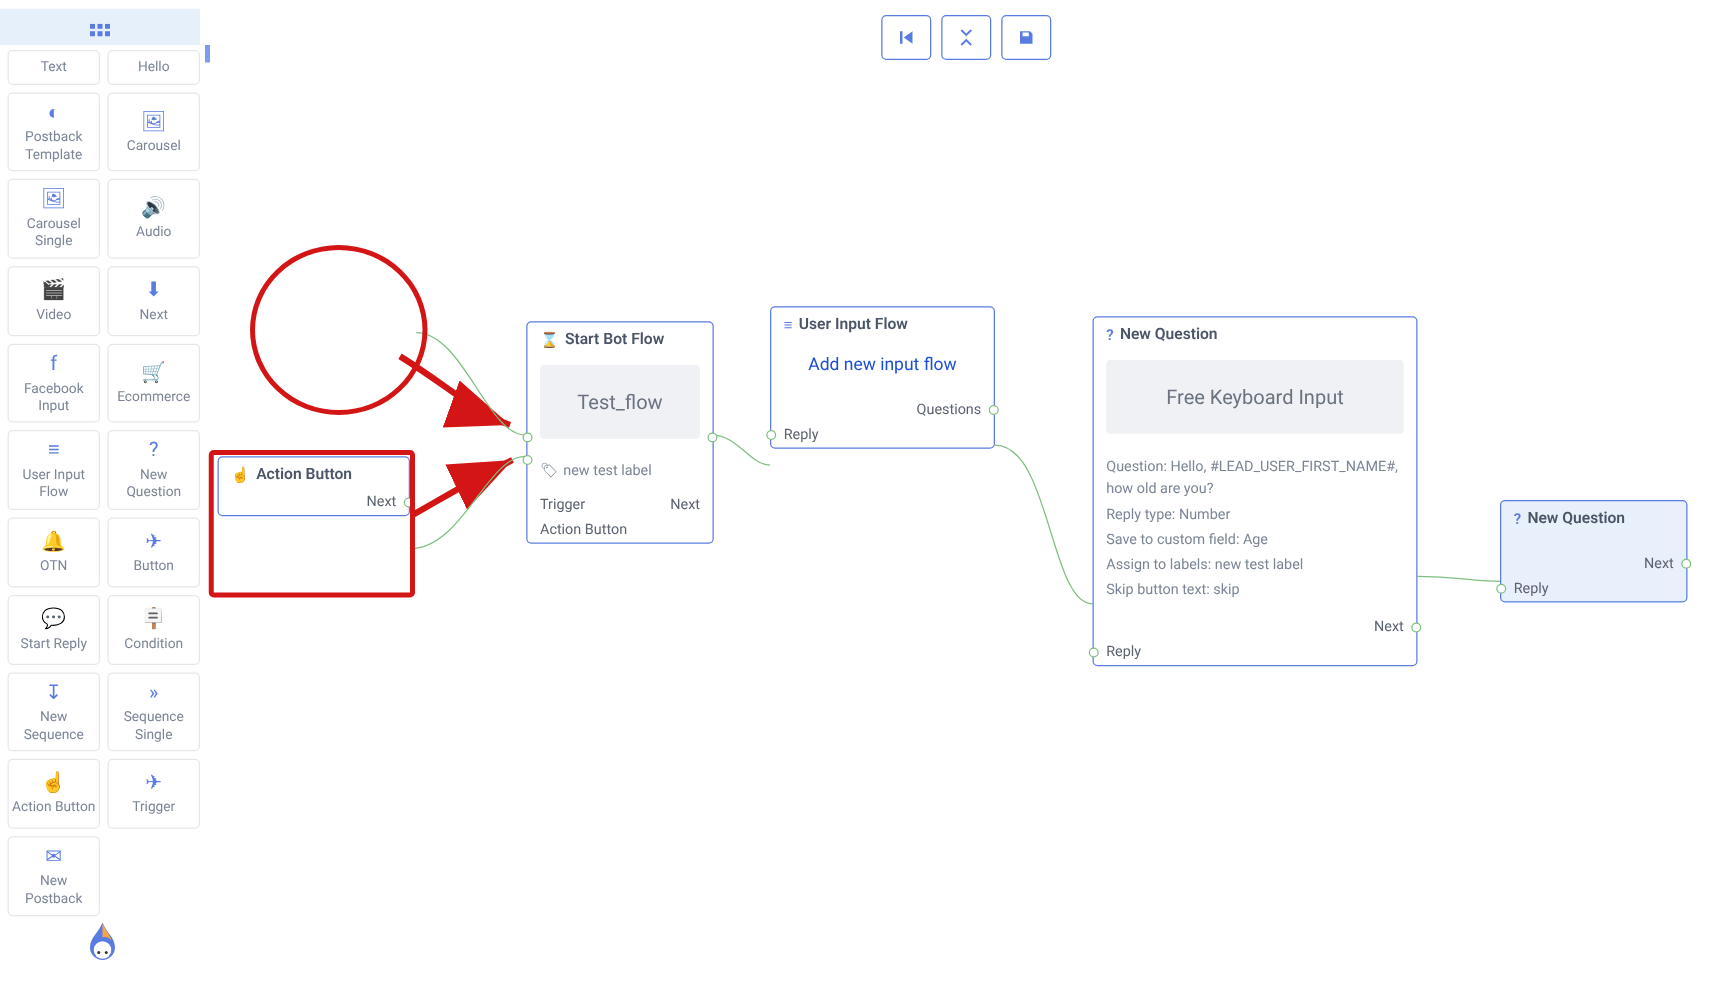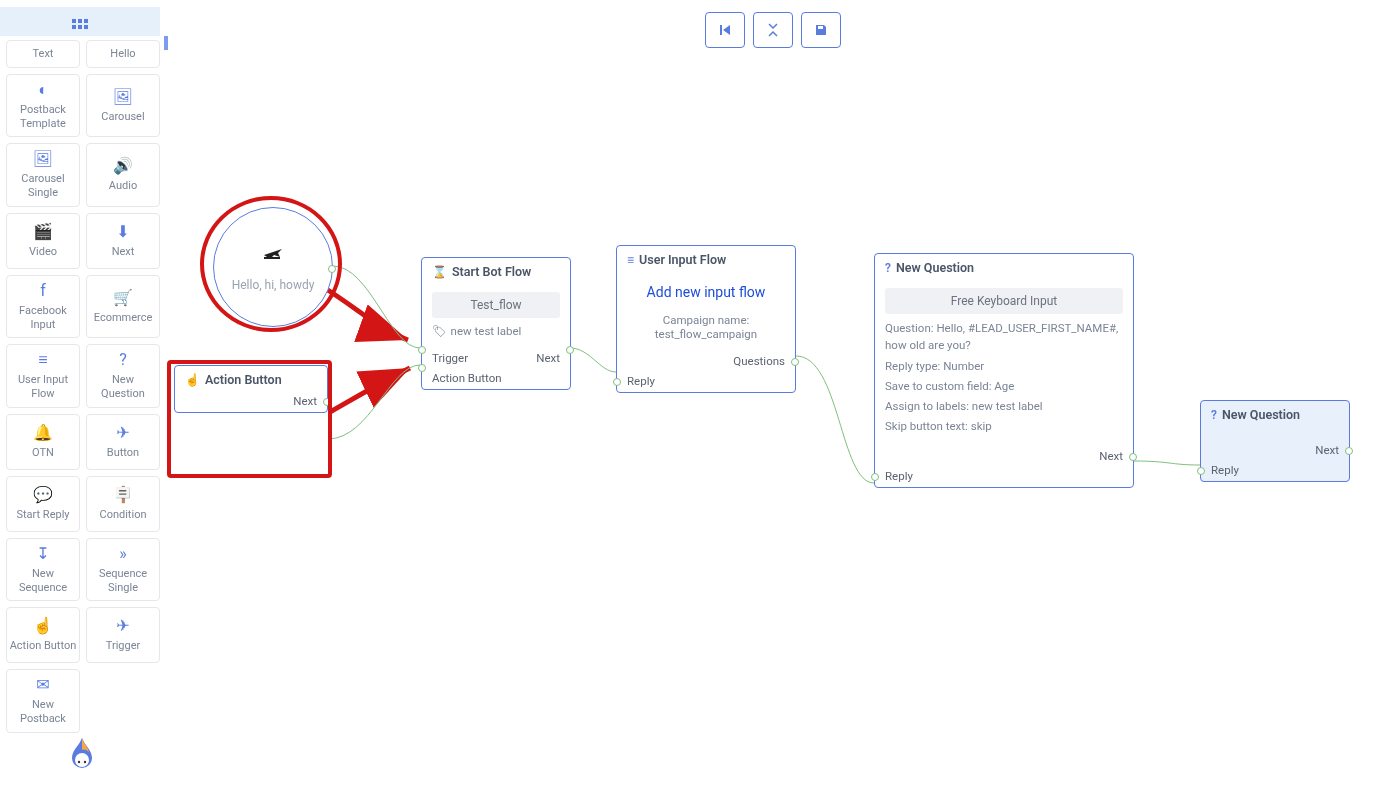--- a/index.html
+++ b/index.html
@@ -110,25 +110,25 @@
       display: flex;
       align-items: center;
       gap: 5px;
       border-bottom: 1px solid transparent;
     }
     .node-header .hicon { color: #5a7ce0; font-size: 12px; }
     .node-body { padding: 6px 10px 8px 10px; }
     .chip {
       background: #f0f1f4;
       border-radius: 3px;
-      padding: 6px 8px;
+      padding: 20px 8px;
       text-align: center;
-      margin: 2px 0 6px 0;
+      margin: 2px 0 18px 0;
       color: #6b7280;
-      font-size: 12px;
+      font-size: 16px;
     }
     .meta-line { font-size: 11.5px; color: #7b8596; margin: 3px 0; display:flex; align-items:center; gap:4px;}
     .port-row {
       display: flex;
       justify-content: space-between;
       padding: 2px 10px 4px 10px;
       font-size: 11.5px;
       color: #5b6270;
     }
     .port {
@@ -326,30 +326,20 @@
 
     <path d="M168 389 C 210 389, 230 315, 260 315" stroke="#7fbf7f" stroke-width="1" fill="none"></path>
 
     <path d="M410 298 C 430 298, 440 322, 456 322" stroke="#7fbf7f" stroke-width="1" fill="none"></path>
 
     <path d="M636 306 C 680 306, 680 433, 714 433" stroke="#7fbf7f" stroke-width="1" fill="none"></path>
 
     <path d="M974 411 C 1010 411, 1010 415, 1040 415" stroke="#7fbf7f" stroke-width="1" fill="none"></path>
   </svg>
 
-  <div class="trigger-node" style="left:53px; top:157px;">
-    <div class="ticonbig">
-      <svg width="22" height="18" viewBox="0 0 22 18">
-          <path fill="#222" d="M2 12l18-6-4 4 2 4-6-2-4 4z"></path>
-          <rect x="2" y="14" width="16" height="2" fill="#222"></rect>
-        </svg>
-    </div>
-    <div>Hello, hi, howdy</div>
-    <div class="port" style="right:-4px; top:57px;"></div>
-  </div>
   <div class="anno-circle" style="left:40px; top:146px; width:142px; height:136px;"></div>
 
   <div class="node" style="left:14px; top:315px; width:154px;">
     <div class="node-header">
       <span class="hicon">☝</span>
       <span>Action Button</span>
     </div>
     <div class="port-row">
       <span></span>
       <span>Next</span>
@@ -383,21 +373,20 @@
     <div class="port" style="right:-4px; top:88px;"></div>
   </div>
 
   <div class="node" style="left:456px; top:195px; width:180px;">
     <div class="node-header">
       <span class="hicon">≡</span>
       <span>User Input Flow</span>
     </div>
     <div class="node-body" style="text-align:center;">
       <div style="font-size:14px; color:#1d4ed8; padding:6px 0 10px 0;">Add new input flow</div>
-      <div class="meta-line" style="justify-content:center;">Campaign name: test_flow_campaign</div>
     </div>
     <div class="port-row">
       <span></span>
       <span>Questions</span>
     </div>
     <div class="port-row">
       <span>Reply</span>
       <span></span>
     </div>
     <div class="port" style="left:-4px; bottom:6px;"></div>

